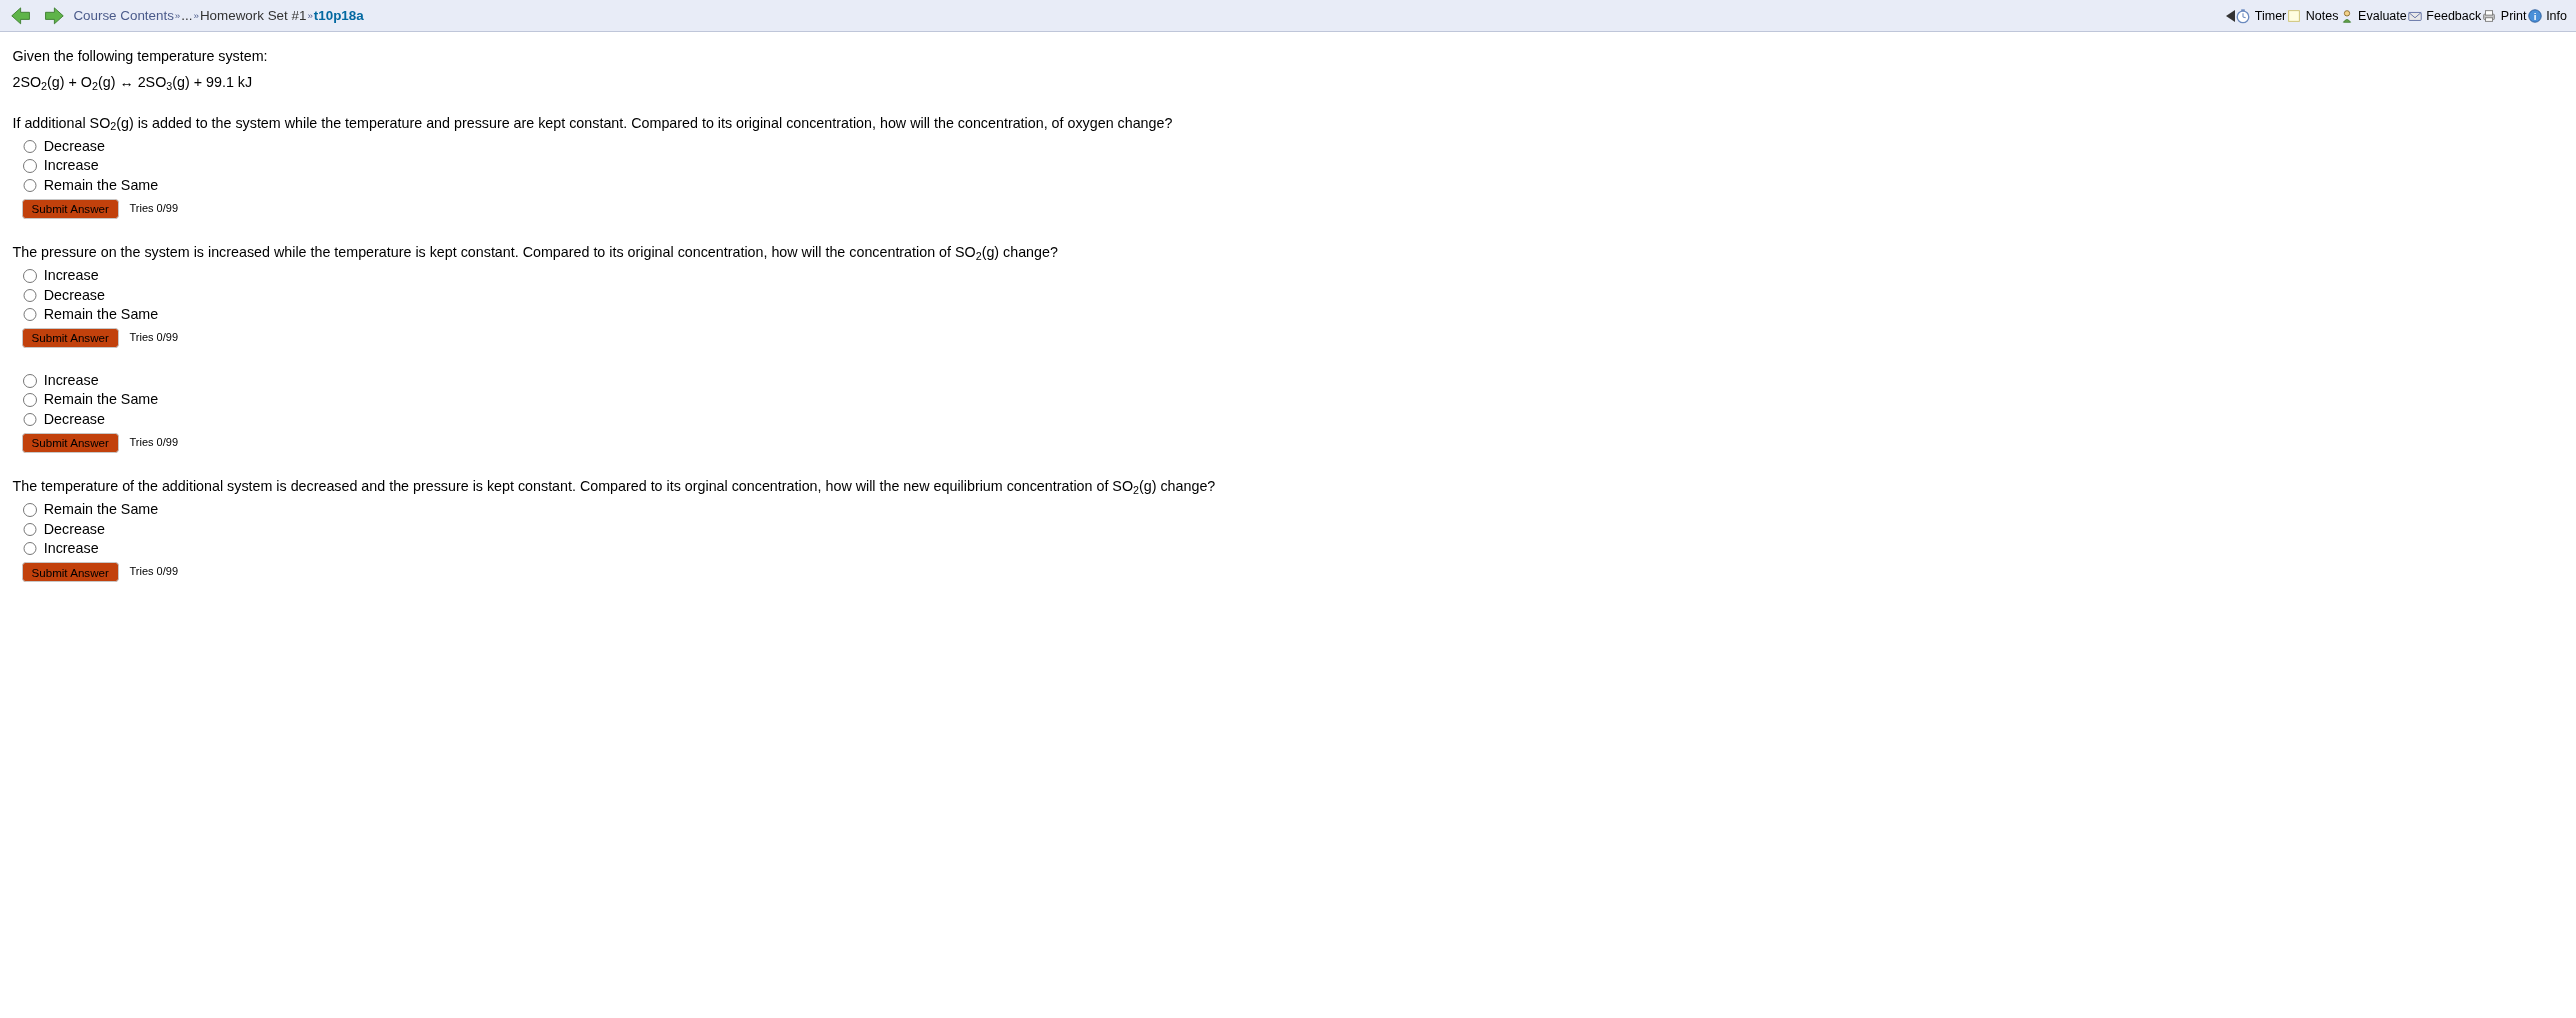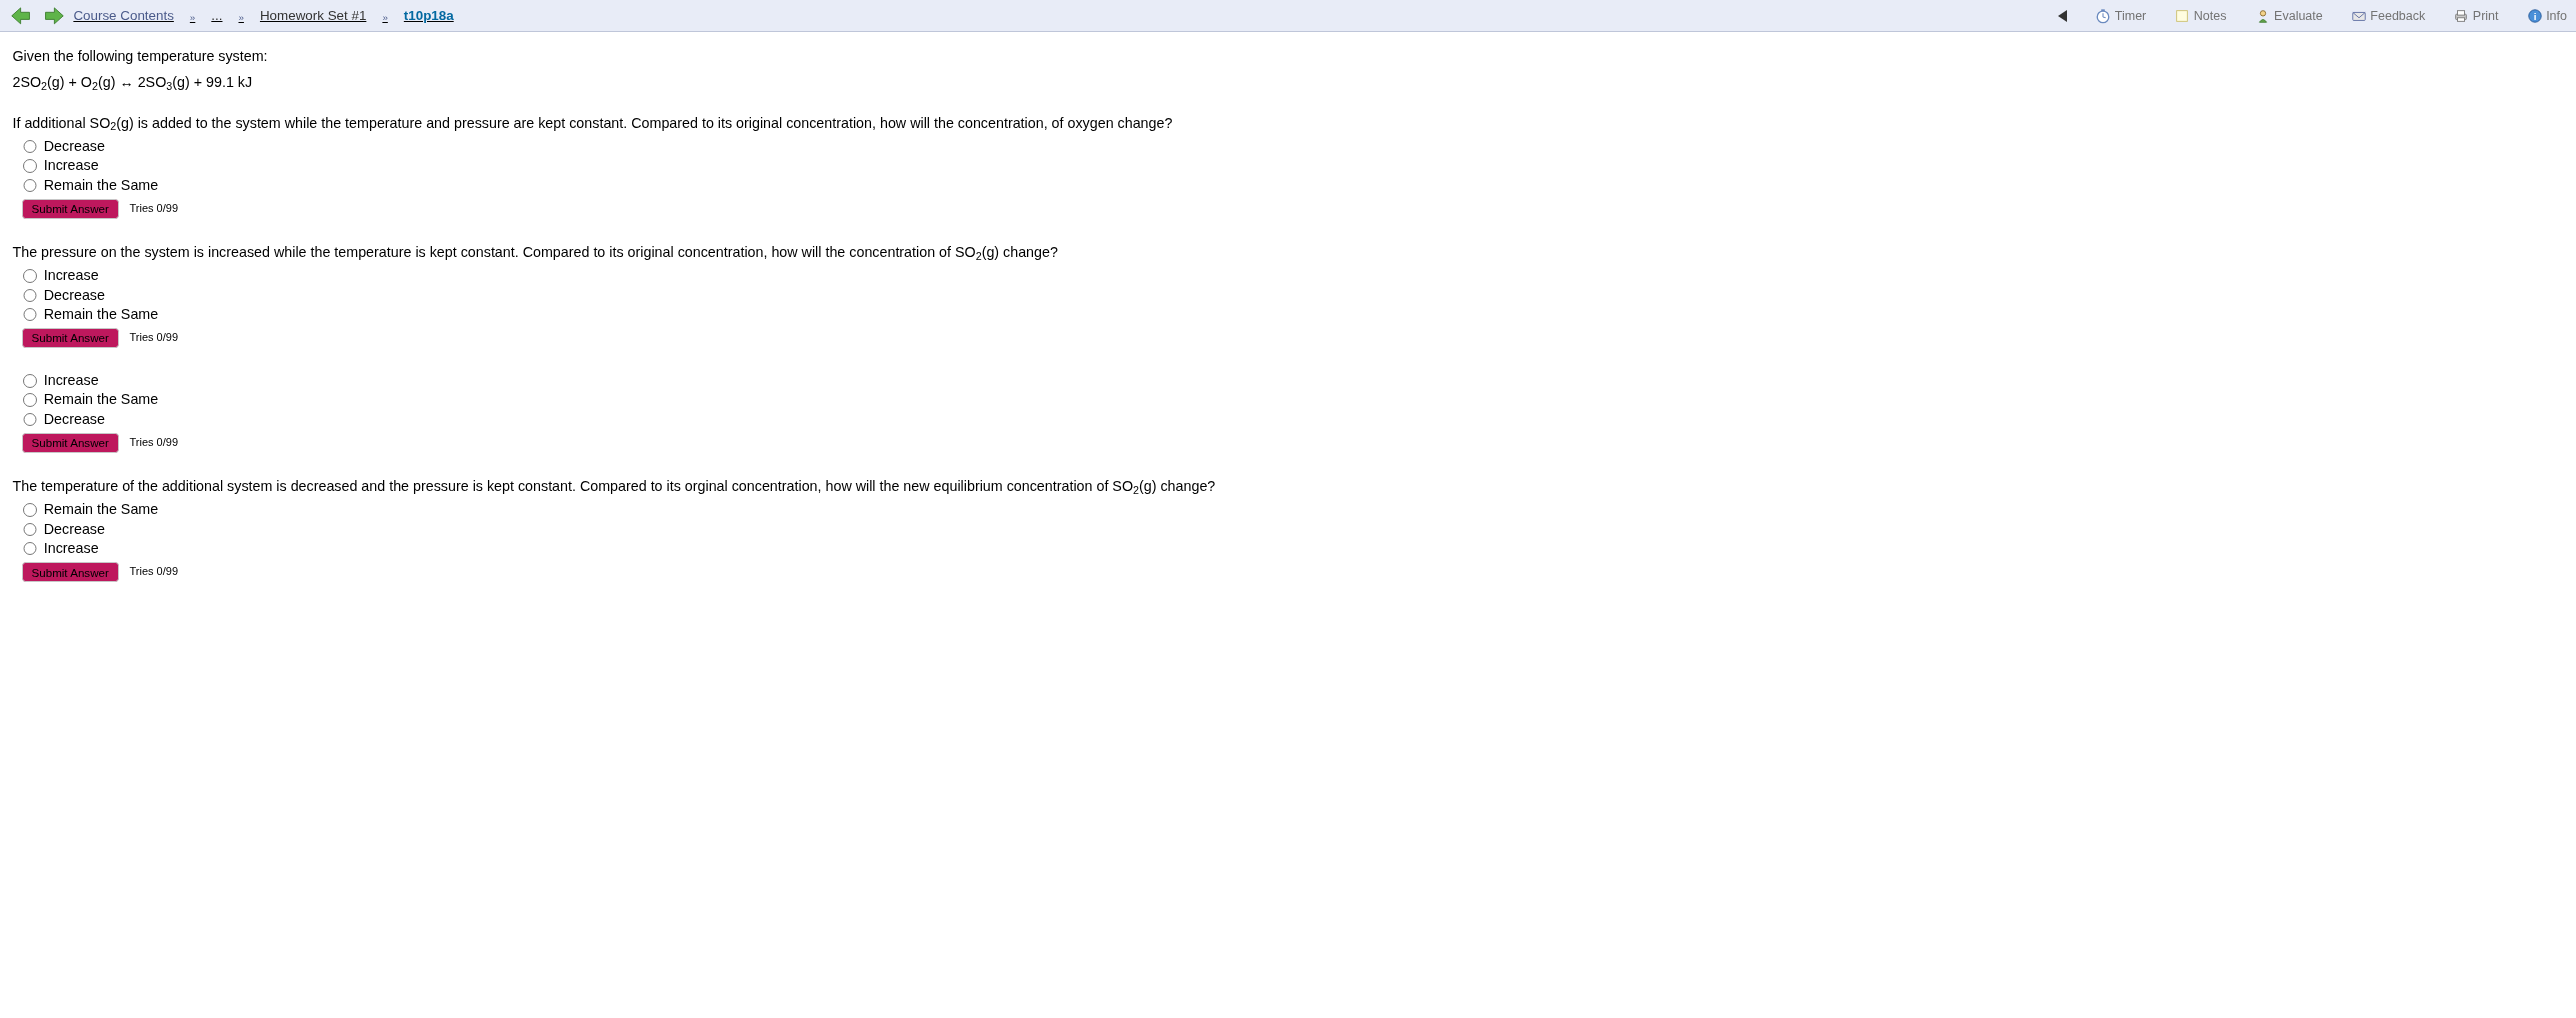--- a/index.html
+++ b/index.html
@@ -27,47 +27,46 @@
   .nav-arrow {
     display: inline-flex;
     align-items: center;
     justify-content: center;
     width: 25px;
     height: 21.5px;
     cursor: pointer;
   }
   .breadcrumb {
     display: flex;
-    align-items: flex-end;
-    gap: 16px;
+    align-items: center;
+    gap: 1px;
     font-size: 13.4px;
-    text-decoration: underline;
   }
   .breadcrumb a {
     color: #4a5a8a;
     text-decoration: none;
     cursor: pointer;
   }
   .breadcrumb .sep {
     color: #4a5a8a;
     font-size: 9.8px;
   }
   .breadcrumb .current {
     color: #0369a1;
     font-weight: bold;
   }
   .breadcrumb .crumb {
     color: #333;
   }
   .topbar-right {
     display: flex;
     align-items: center;
-    gap: 28px;
+    gap: 0;
     font-size: 12.5px;
-    color: #737373;
+    color: #000000;
   }
   .tool {
     display: flex;
     align-items: center;
     gap: 3.6px;
     cursor: pointer;
   }
   .tool-icon {
     width: 16px;
     height: 16px;
@@ -109,21 +108,21 @@
     display: flex;
     align-items: center;
     gap: 10.7px;
     margin-top: 3.6px;
     margin-left: 9px;
   }
   .submit-btn {
     font-family: Verdana, Geneva, sans-serif;
     font-size: 11.6px;
     padding: 2.7px 9px;
-    background: #be185d;
+    background: #c2410c;
     border: 0.9px solid #c7c7c7;
     border-radius: 3.6px;
     cursor: pointer;
   }
   .tries { font-size: 11px; }
   sub { font-size: 0.75em; line-height: 0; position: relative; vertical-align: baseline; bottom: -0.25em; }
 </style>
 </head>
 <body>
 

